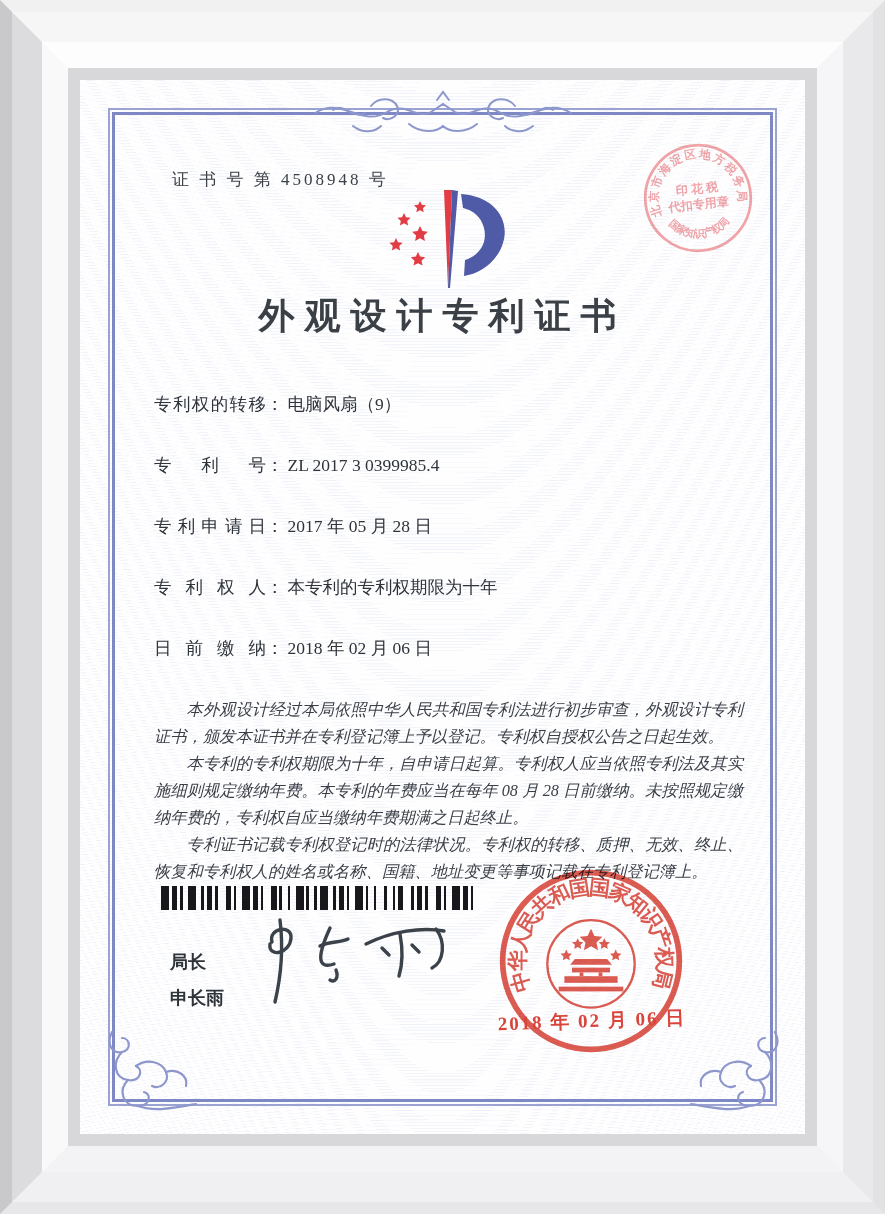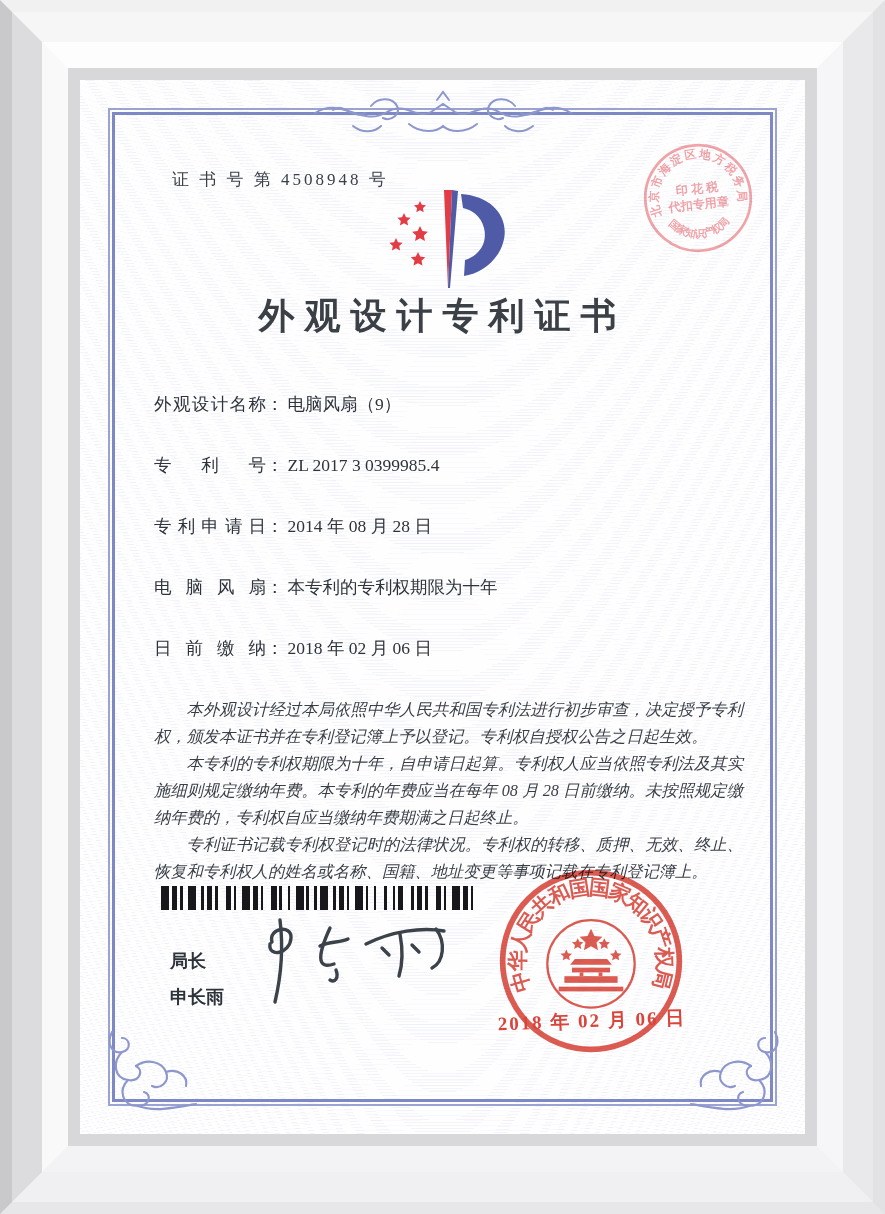--- a/index.html
+++ b/index.html
@@ -52,21 +52,21 @@
     font-size:16.3px;line-height:27px;color:#3a3f46;text-align:justify;
     font-style:italic;}
   .body-text p{margin:0;text-indent:2em;}
 
   .barcode{position:absolute;left:81px;top:806px;width:318px;height:24px;
     display:flex;}
   .barcode .b{background:#17171c;}
   .barcode .g{background:transparent;}
 
   .sig-block{position:absolute;left:90px;top:864px;
-    font-family:Liberation Mono, monospace;
+    font-family:Liberation Sans, sans-serif;
     font-size:18px;font-weight:600;color:#2e333a;line-height:36px;}
   .signature{position:absolute;left:178px;top:834px;}
 
   .seal{position:absolute;left:416px;top:786px;opacity:.88;
     mix-blend-mode:multiply;}
   .seal-date{position:absolute;left:404px;top:928px;width:216px;
     text-align:center;font-size:19px;font-weight:600;color:#d9453a;
     letter-spacing:2px;transform:rotate(-2deg);}
 
   .footer{position:absolute;left:0;right:0;top:984px;text-align:center;
@@ -147,38 +147,38 @@
           <textPath href="#taxBot" textLength="66">国家知识产权局</textPath>
         </text>
         <text x="55" y="50" text-anchor="middle" font-size="11.5" fill="#ee8e92" font-weight="bold">印 花 税</text>
         <text x="55" y="65" text-anchor="middle" font-size="11.5" fill="#ee8e92" font-weight="bold">代扣专用章</text>
       </svg>
 
       <div class="title">外观设计专利证书</div>
 
       <div class="fields">
         <div class="field">
-          <span class="field-label">外观设计名称</span><span>：</span><span class="field-value">电脑风扇（9）</span>
+          <span class="field-label">专利权的转移</span><span>：</span><span class="field-value">电脑风扇（9）</span>
         </div>
         <div class="field">
           <span class="field-label">专利号</span><span>：</span><span class="field-value">ZL 2017 3 0399985.4</span>
         </div>
         <div class="field">
-          <span class="field-label">专利申请日</span><span>：</span><span class="field-value">2014 年 08 月 28 日</span>
-        </div>
-        <div class="field">
-          <span class="field-label">电脑风扇</span><span>：</span><span class="field-value">本专利的专利权期限为十年</span>
+          <span class="field-label">专利申请日</span><span>：</span><span class="field-value">2017 年 05 月 28 日</span>
+        </div>
+        <div class="field">
+          <span class="field-label">专利权人</span><span>：</span><span class="field-value">本专利的专利权期限为十年</span>
         </div>
         <div class="field">
           <span class="field-label">日前缴纳</span><span>：</span><span class="field-value">2018 年 02 月 06 日</span>
         </div>
       </div>
 
       <div class="body-text">
-        <p>本外观设计经过本局依照中华人民共和国专利法进行初步审查，决定授予专利权，颁发本证书并在专利登记簿上予以登记。专利权自授权公告之日起生效。</p>
+        <p>本外观设计经过本局依照中华人民共和国专利法进行初步审查，外观设计专利证书，颁发本证书并在专利登记簿上予以登记。专利权自授权公告之日起生效。</p>
         <p>本专利的专利权期限为十年，自申请日起算。专利权人应当依照专利法及其实施细则规定缴纳年费。本专利的年费应当在每年 08 月 28 日前缴纳。未按照规定缴纳年费的，专利权自应当缴纳年费期满之日起终止。</p>
         <p>专利证书记载专利权登记时的法律状况。专利权的转移、质押、无效、终止、恢复和专利权人的姓名或名称、国籍、地址变更等事项记载在专利登记簿上。</p>
       </div>
 
       <div class="barcode" id="barcode">
               <div class="b" style="flex-grow: 3;"></div>
               <div class="g" style="flex-grow: 1;"></div>
               <div class="b" style="flex-grow: 2;"></div>
               <div class="g" style="flex-grow: 1;"></div>
               <div class="b" style="flex-grow: 1;"></div>

